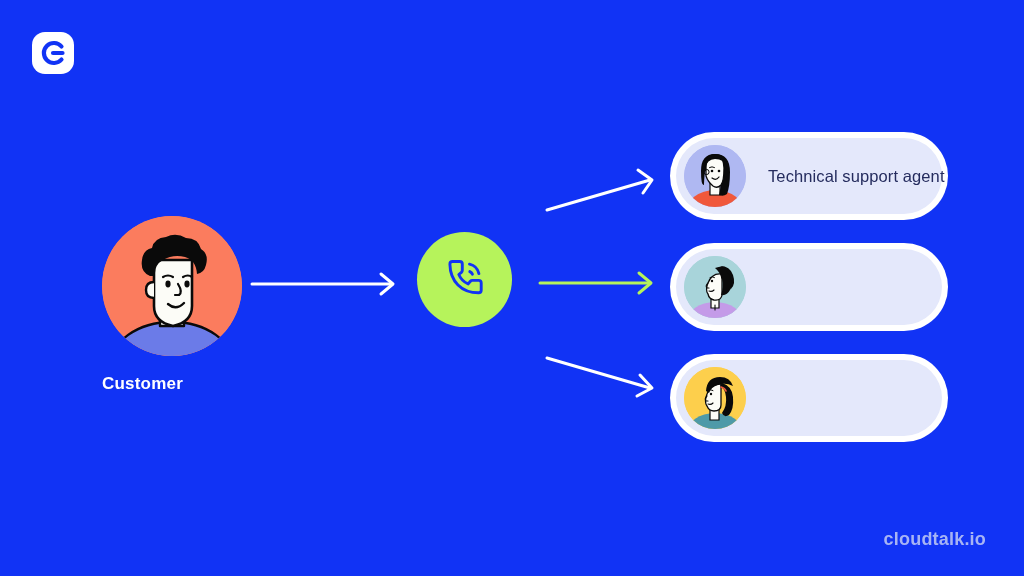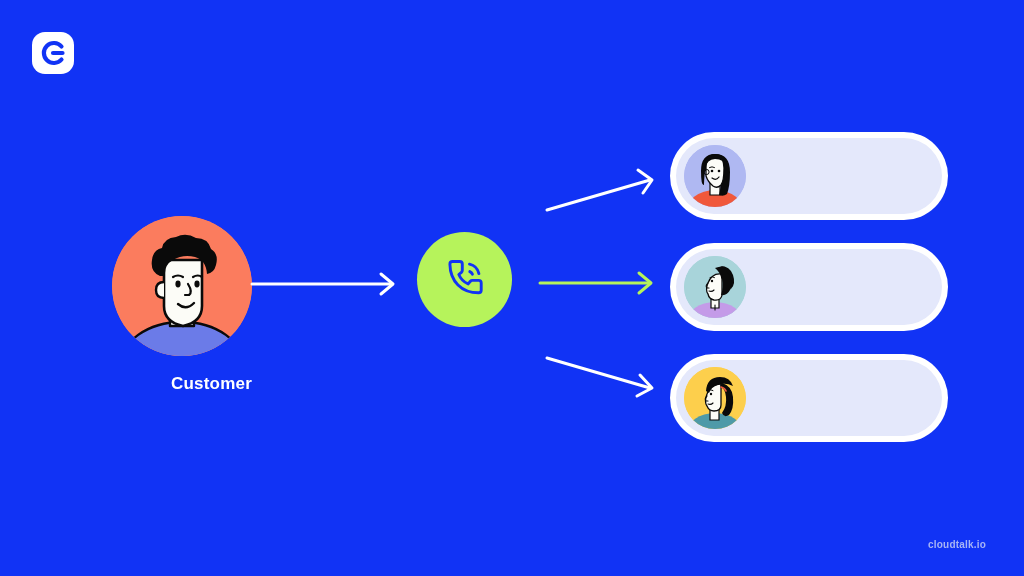--- a/index.html
+++ b/index.html
@@ -27,24 +27,24 @@
     position: absolute;
     left: 32px;
     top: 32px;
     width: 42px;
     height: 42px;
   }
 
   
   .customer-node {
     position: absolute;
-    left: 112px;
+    left: 102px;
     top: 216px;
     width: 140px;
-    text-align: right;
+    text-align: left;
   }
   .avatar-customer {
     width: 140px;
     height: 140px;
     border-radius: 50%;
     overflow: hidden;
     background: #FB7C5E;
     position: relative;
   }
   .customer-label {
@@ -124,21 +124,21 @@
     letter-spacing: 0.1px;
     white-space: nowrap;
   }
 
   
   .footer-brand {
     position: absolute;
     right: 38px;
     bottom: 26px;
     color: #A7B4F4;
-    font-size: 10px;
+    font-size: 18px;
     font-weight: bold;
     letter-spacing: 0.2px;
     margin-left: 24px;
   }
 </style>
 </head>
 <body>
 
 <div class="stage">
 
@@ -229,20 +229,21 @@
 
           <circle cx="28" cy="26" r="1.3" fill="#0A0A0A"></circle>
           <circle cx="35" cy="26" r="1.3" fill="#0A0A0A"></circle>
           <path d="M25.5 22.5 q2.5 -1.5 5 0" fill="none" stroke="#0A0A0A" stroke-width="1" stroke-linecap="round"></path>
 
           <path d="M28 33 q4 3 7 -1" fill="none" stroke="#0A0A0A" stroke-width="1.2" stroke-linecap="round"></path>
 
           <circle cx="22.5" cy="27" r="2.6" fill="none" stroke="#0A0A0A" stroke-width="1"></circle>
         </svg>
       </div>
+      <div class="agent-label">Technical support agent</div>
     </div>
   </div>
 
   <div class="agent-card card-2">
     <div class="agent-card-inner">
       <div class="agent-avatar av-2">
         <svg width="62" height="62" viewBox="0 0 62 62" aria-hidden="true">
           <circle cx="31" cy="31" r="31" fill="#A8D4DA"></circle>
           <ellipse cx="31" cy="66" rx="28" ry="20" fill="#C49BE8"></ellipse>
 

